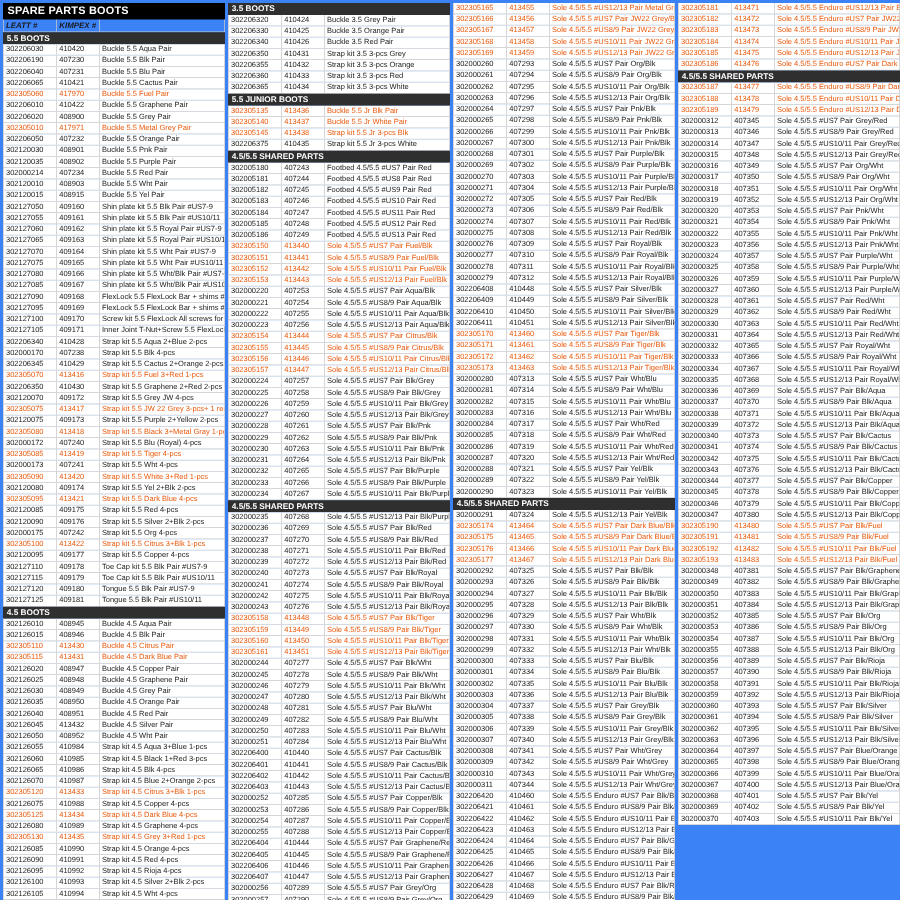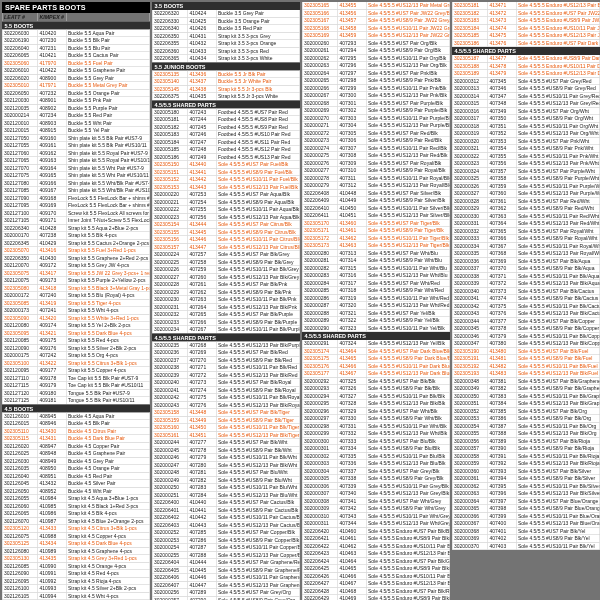--- a/index.html
+++ b/index.html
@@ -4,21 +4,21 @@
 <style>
   :root{
     --red:#e8590c;
     --grid:#c9c9c9;
     --ink:#1a1a1a;
     --titlebg:#000000;
     --sectionbg:#2f2f2f;
   }
   html,body{margin:0;padding:0;background:#ffffff;}
   body{width:600px;height:600px;overflow:hidden;font-family:"Liberation Sans",sans-serif;color:var(--ink);}
-  .sheet{position:relative;width:600px;height:600px;background:#737373;}
+  .sheet{position:relative;width:600px;height:600px;background:#3b82f6;}
   .col{position:absolute;top:2px;width:148px;height:598px;overflow:hidden;}
   .col-inner{width:296px;transform:scale(0.5);transform-origin:0 0;}
   #colpos-0{left:2px}#colpos-1{left:152px}#colpos-2{left:302px}#colpos-3{left:452px}
 
   .titleBar{height:22px;line-height:22px;background:var(--titlebg);color:#fff;font-weight:bold;
     font-size:14.5px;padding:0 6px;letter-spacing:.3px;white-space:nowrap;}
   .colHead{display:flex;height:16px;line-height:16px;font-weight:bold;font-style:italic;font-size:10.5px;
     border-left:1px solid var(--grid);border-right:1px solid var(--grid);border-bottom:1px solid var(--grid);}
   .sectionBar{height:16px;line-height:16px;background:var(--sectionbg);color:#fff;font-weight:bold;
     font-size:11px;padding:0 5px;white-space:nowrap;overflow:hidden;}

